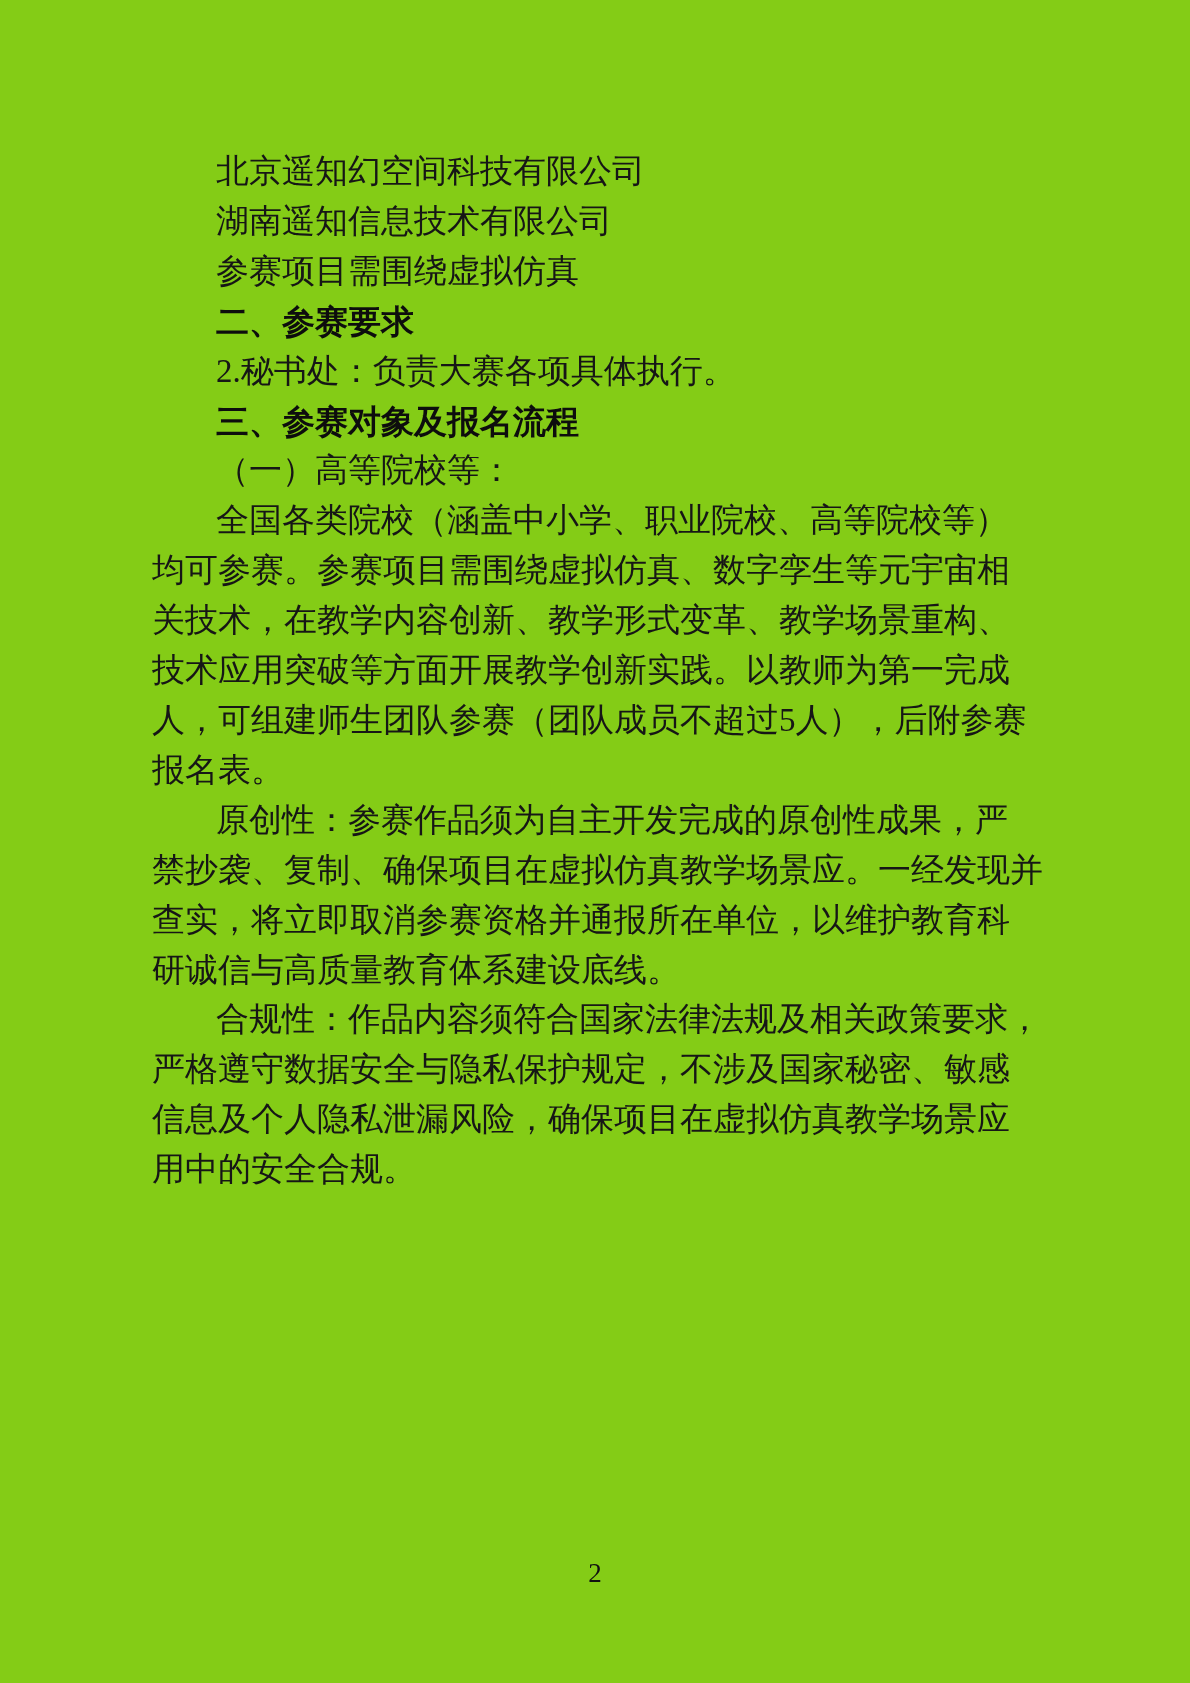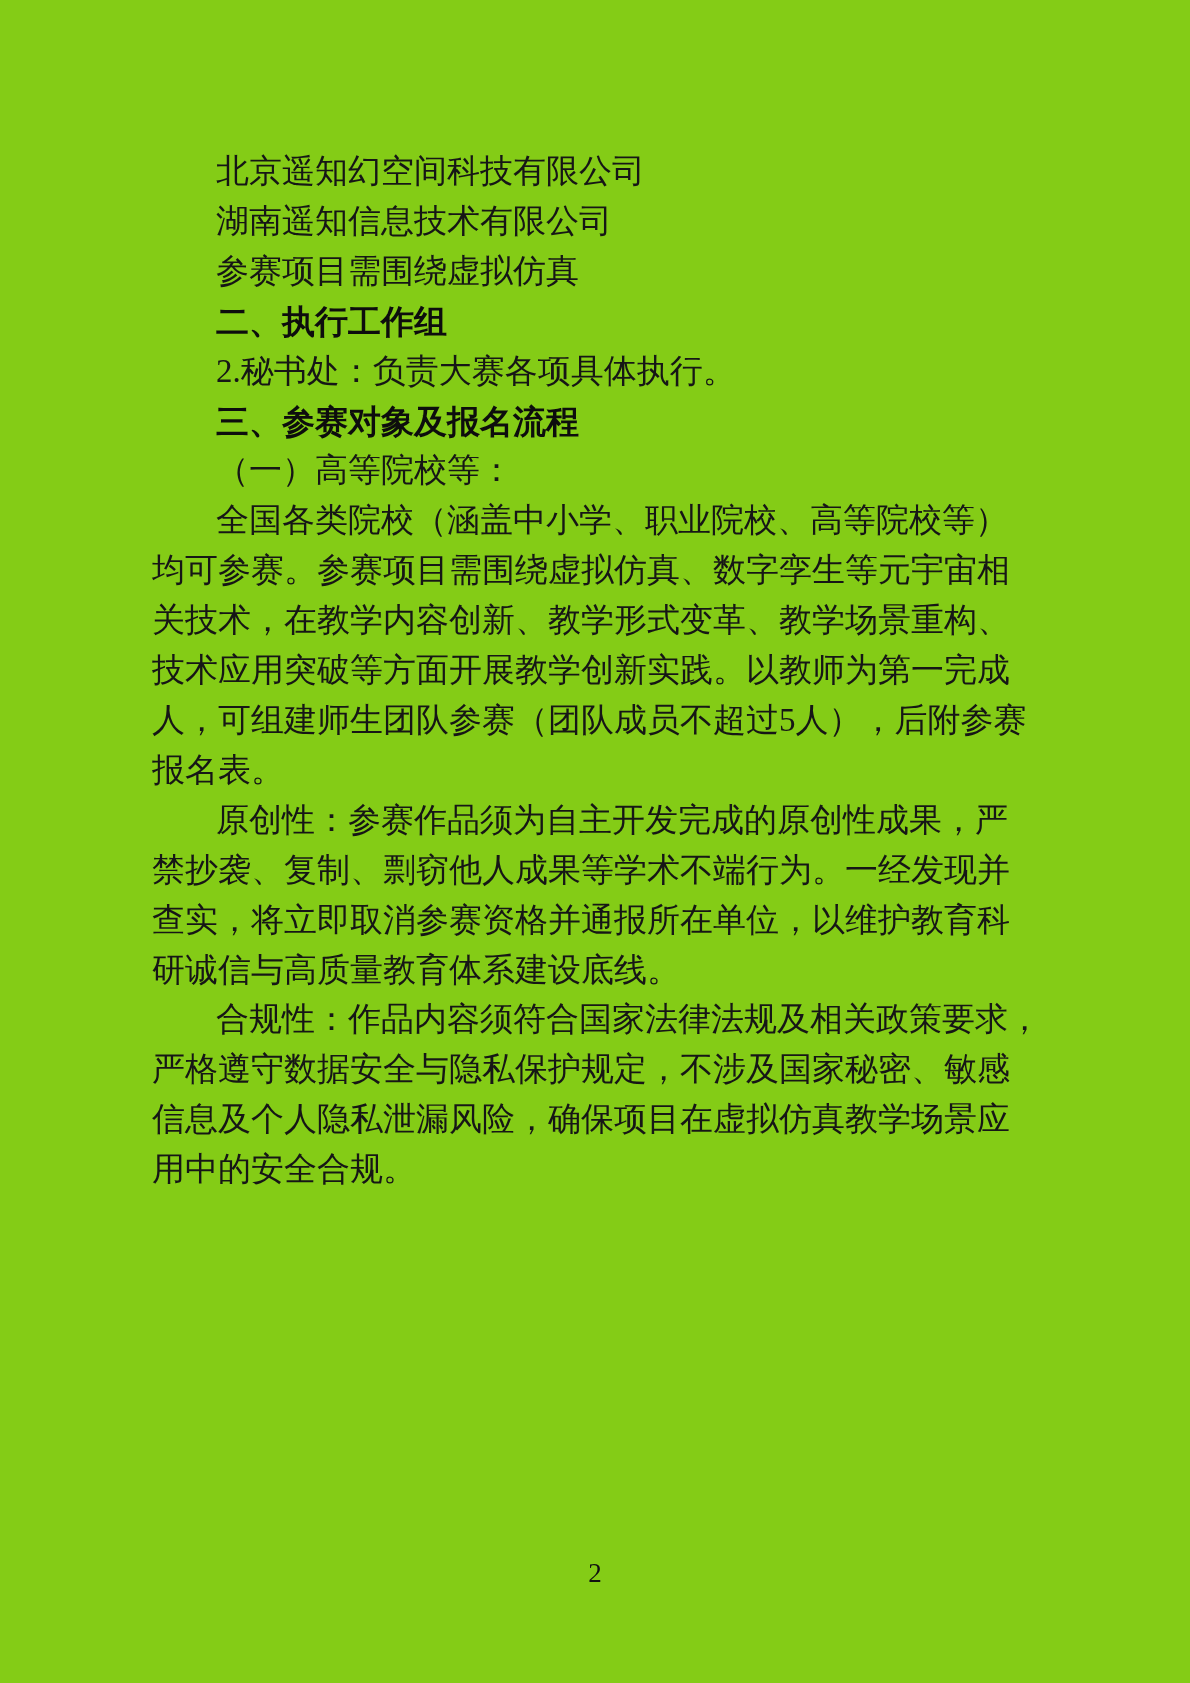--- a/index.html
+++ b/index.html
@@ -56,32 +56,32 @@
   }
 </style>
 </head>
 <body>
 
 <div class="page">
   <div class="doc-body">
       <p class="para org-list-item">北京遥知幻空间科技有限公司</p>
       <p class="para org-list-item">湖南遥知信息技术有限公司</p>
       <p class="para org-list-item">参赛项目需围绕虚拟仿真</p>
-      <p class="para heading">二、执行工作组</p>
+      <p class="para heading">二、参赛要求</p>
       <p class="para body">2.秘书处：负责大赛各项具体执行。</p>
       <p class="para heading">三、参赛对象及报名流程</p>
       <p class="para body">（一）高等院校等：</p>
       <p class="para body">全国各类院校（涵盖中小学、职业院校、高等院校等）
 均可参赛。参赛项目需围绕虚拟仿真、数字孪生等元宇宙相
 关技术，在教学内容创新、教学形式变革、教学场景重构、
 技术应用突破等方面开展教学创新实践。以教师为第一完成
 人，可组建师生团队参赛（团队成员不超过5人），后附参赛
 报名表。</p>
       <p class="para body">原创性：参赛作品须为自主开发完成的原创性成果，严
-禁抄袭、复制、剽窃他人成果等学术不端行为。一经发现并
+禁抄袭、复制、确保项目在虚拟仿真教学场景应。一经发现并
 查实，将立即取消参赛资格并通报所在单位，以维护教育科
 研诚信与高质量教育体系建设底线。</p>
       <p class="para body">合规性：作品内容须符合国家法律法规及相关政策要求，
 严格遵守数据安全与隐私保护规定，不涉及国家秘密、敏感
 信息及个人隐私泄漏风险，确保项目在虚拟仿真教学场景应
 用中的安全合规。</p>
     </div>
   <div class="page-number">2</div>
 </div>
 

